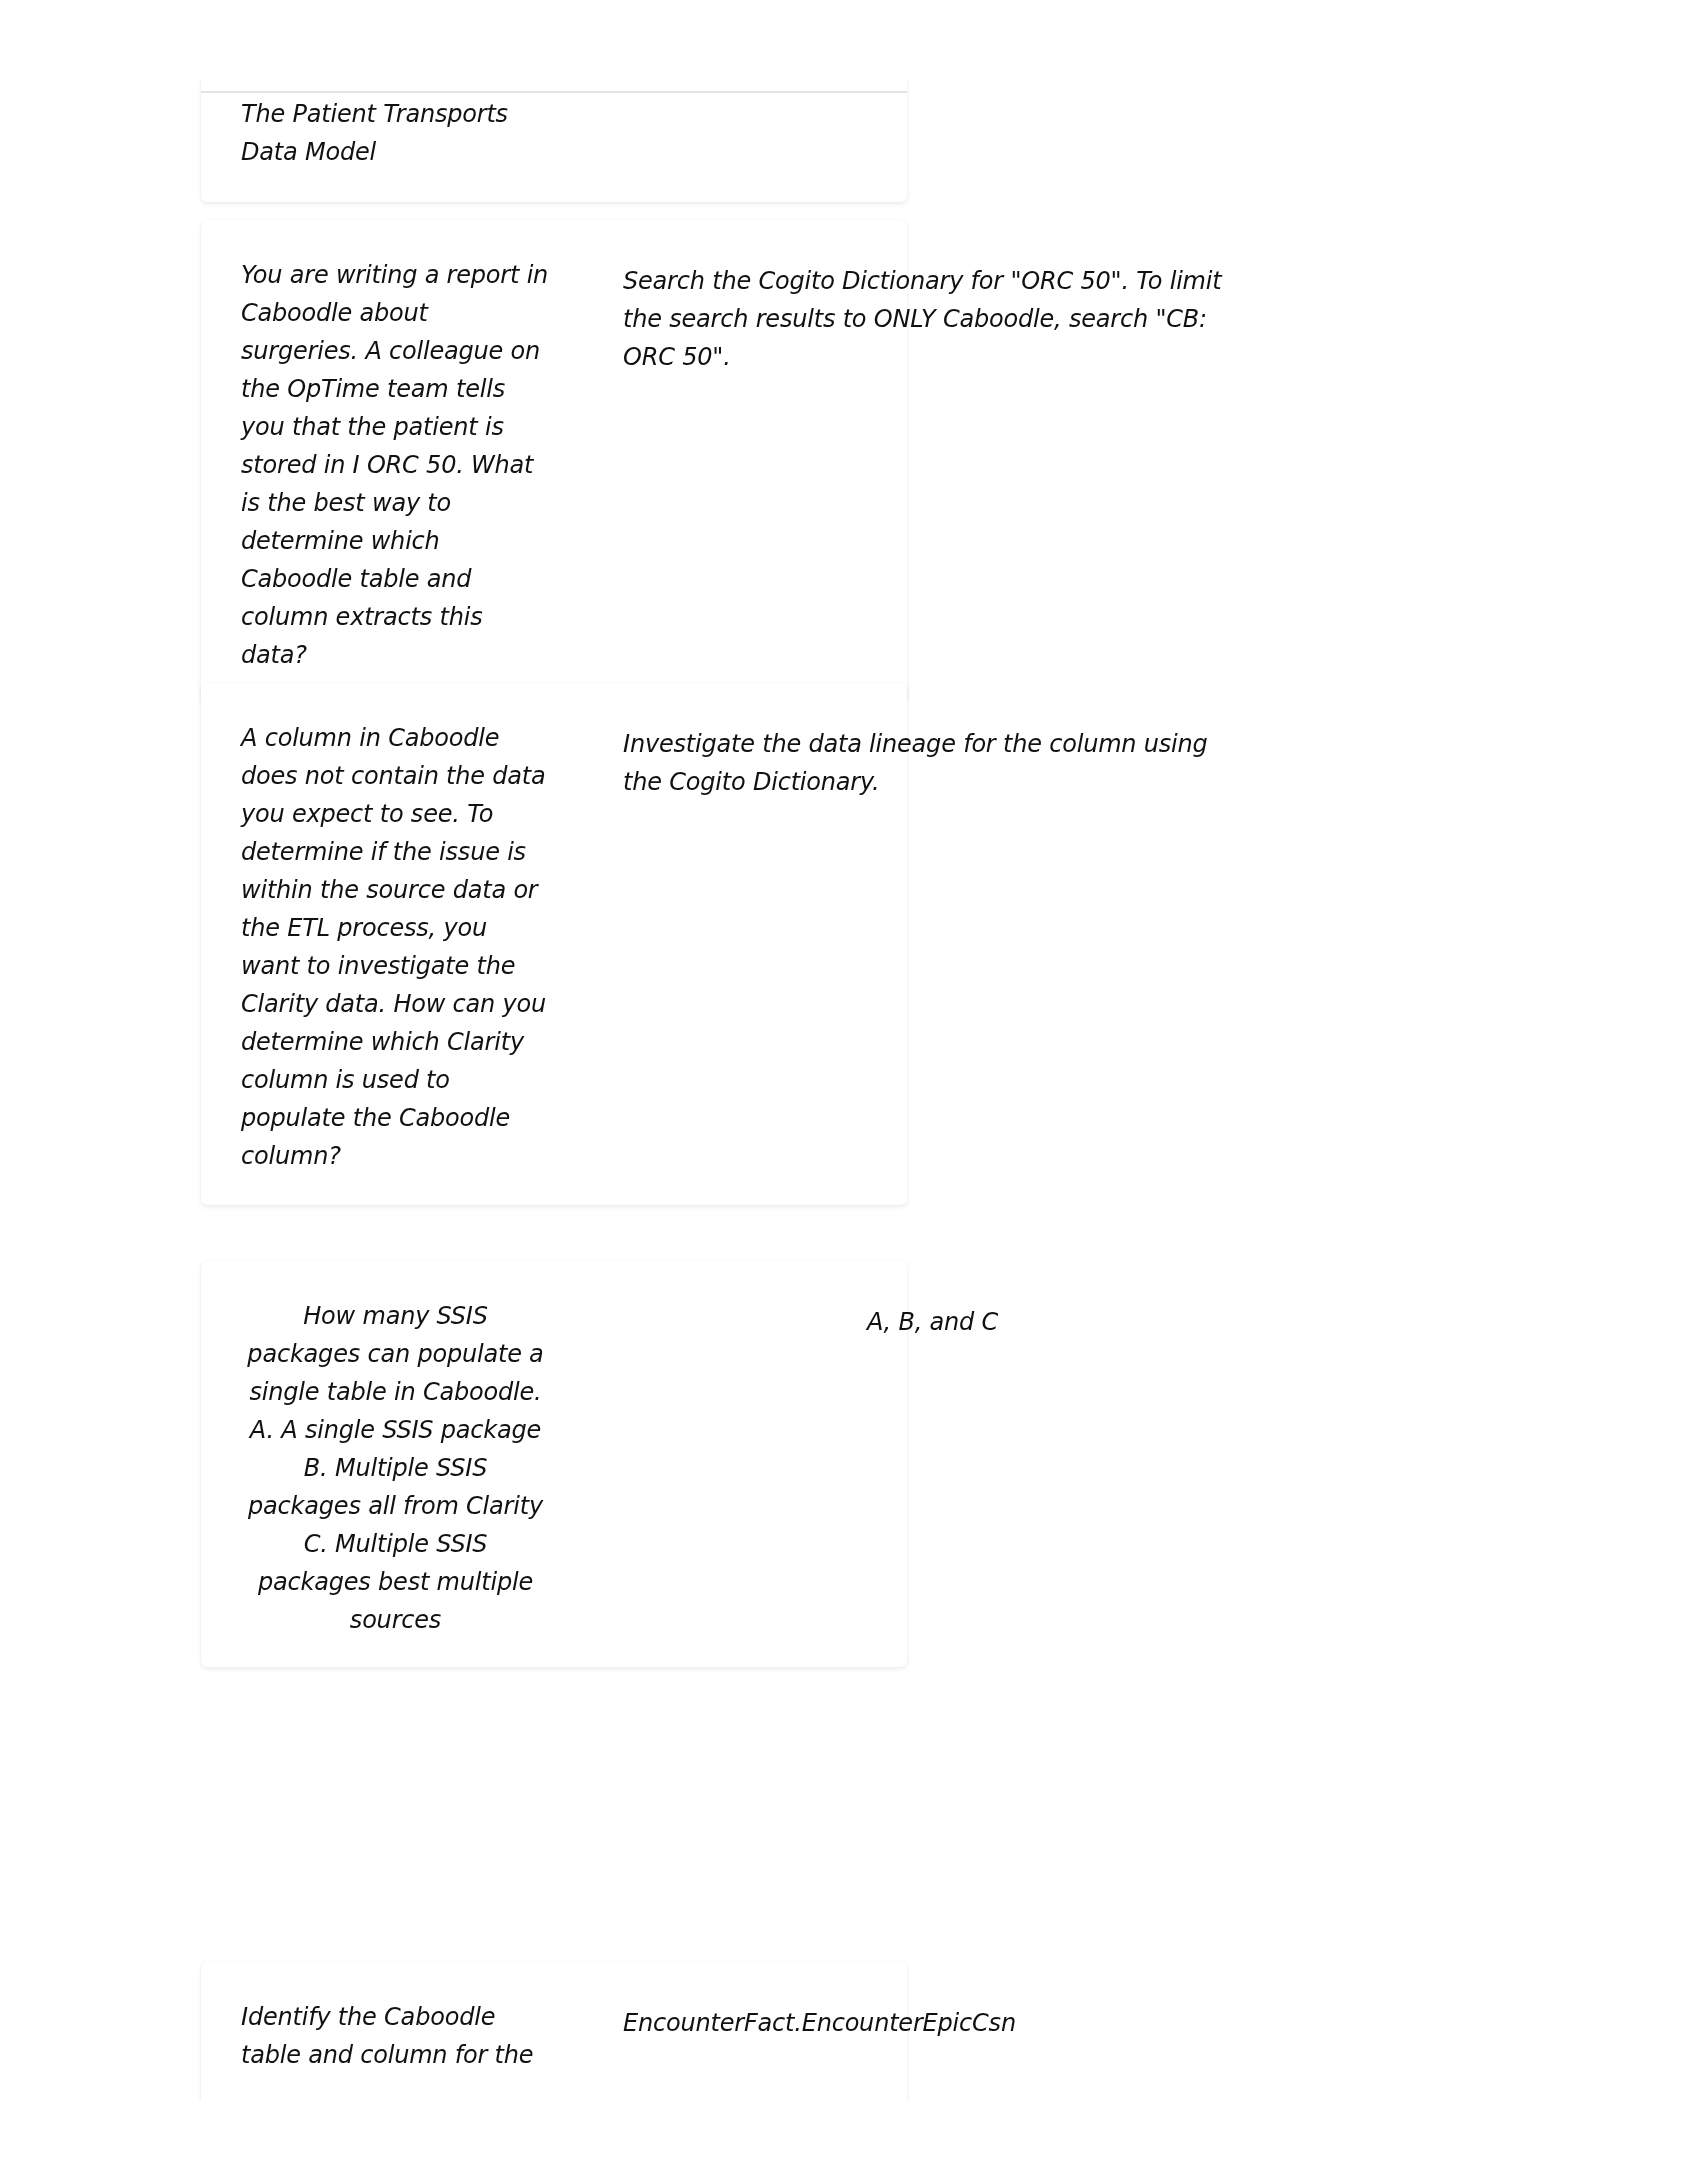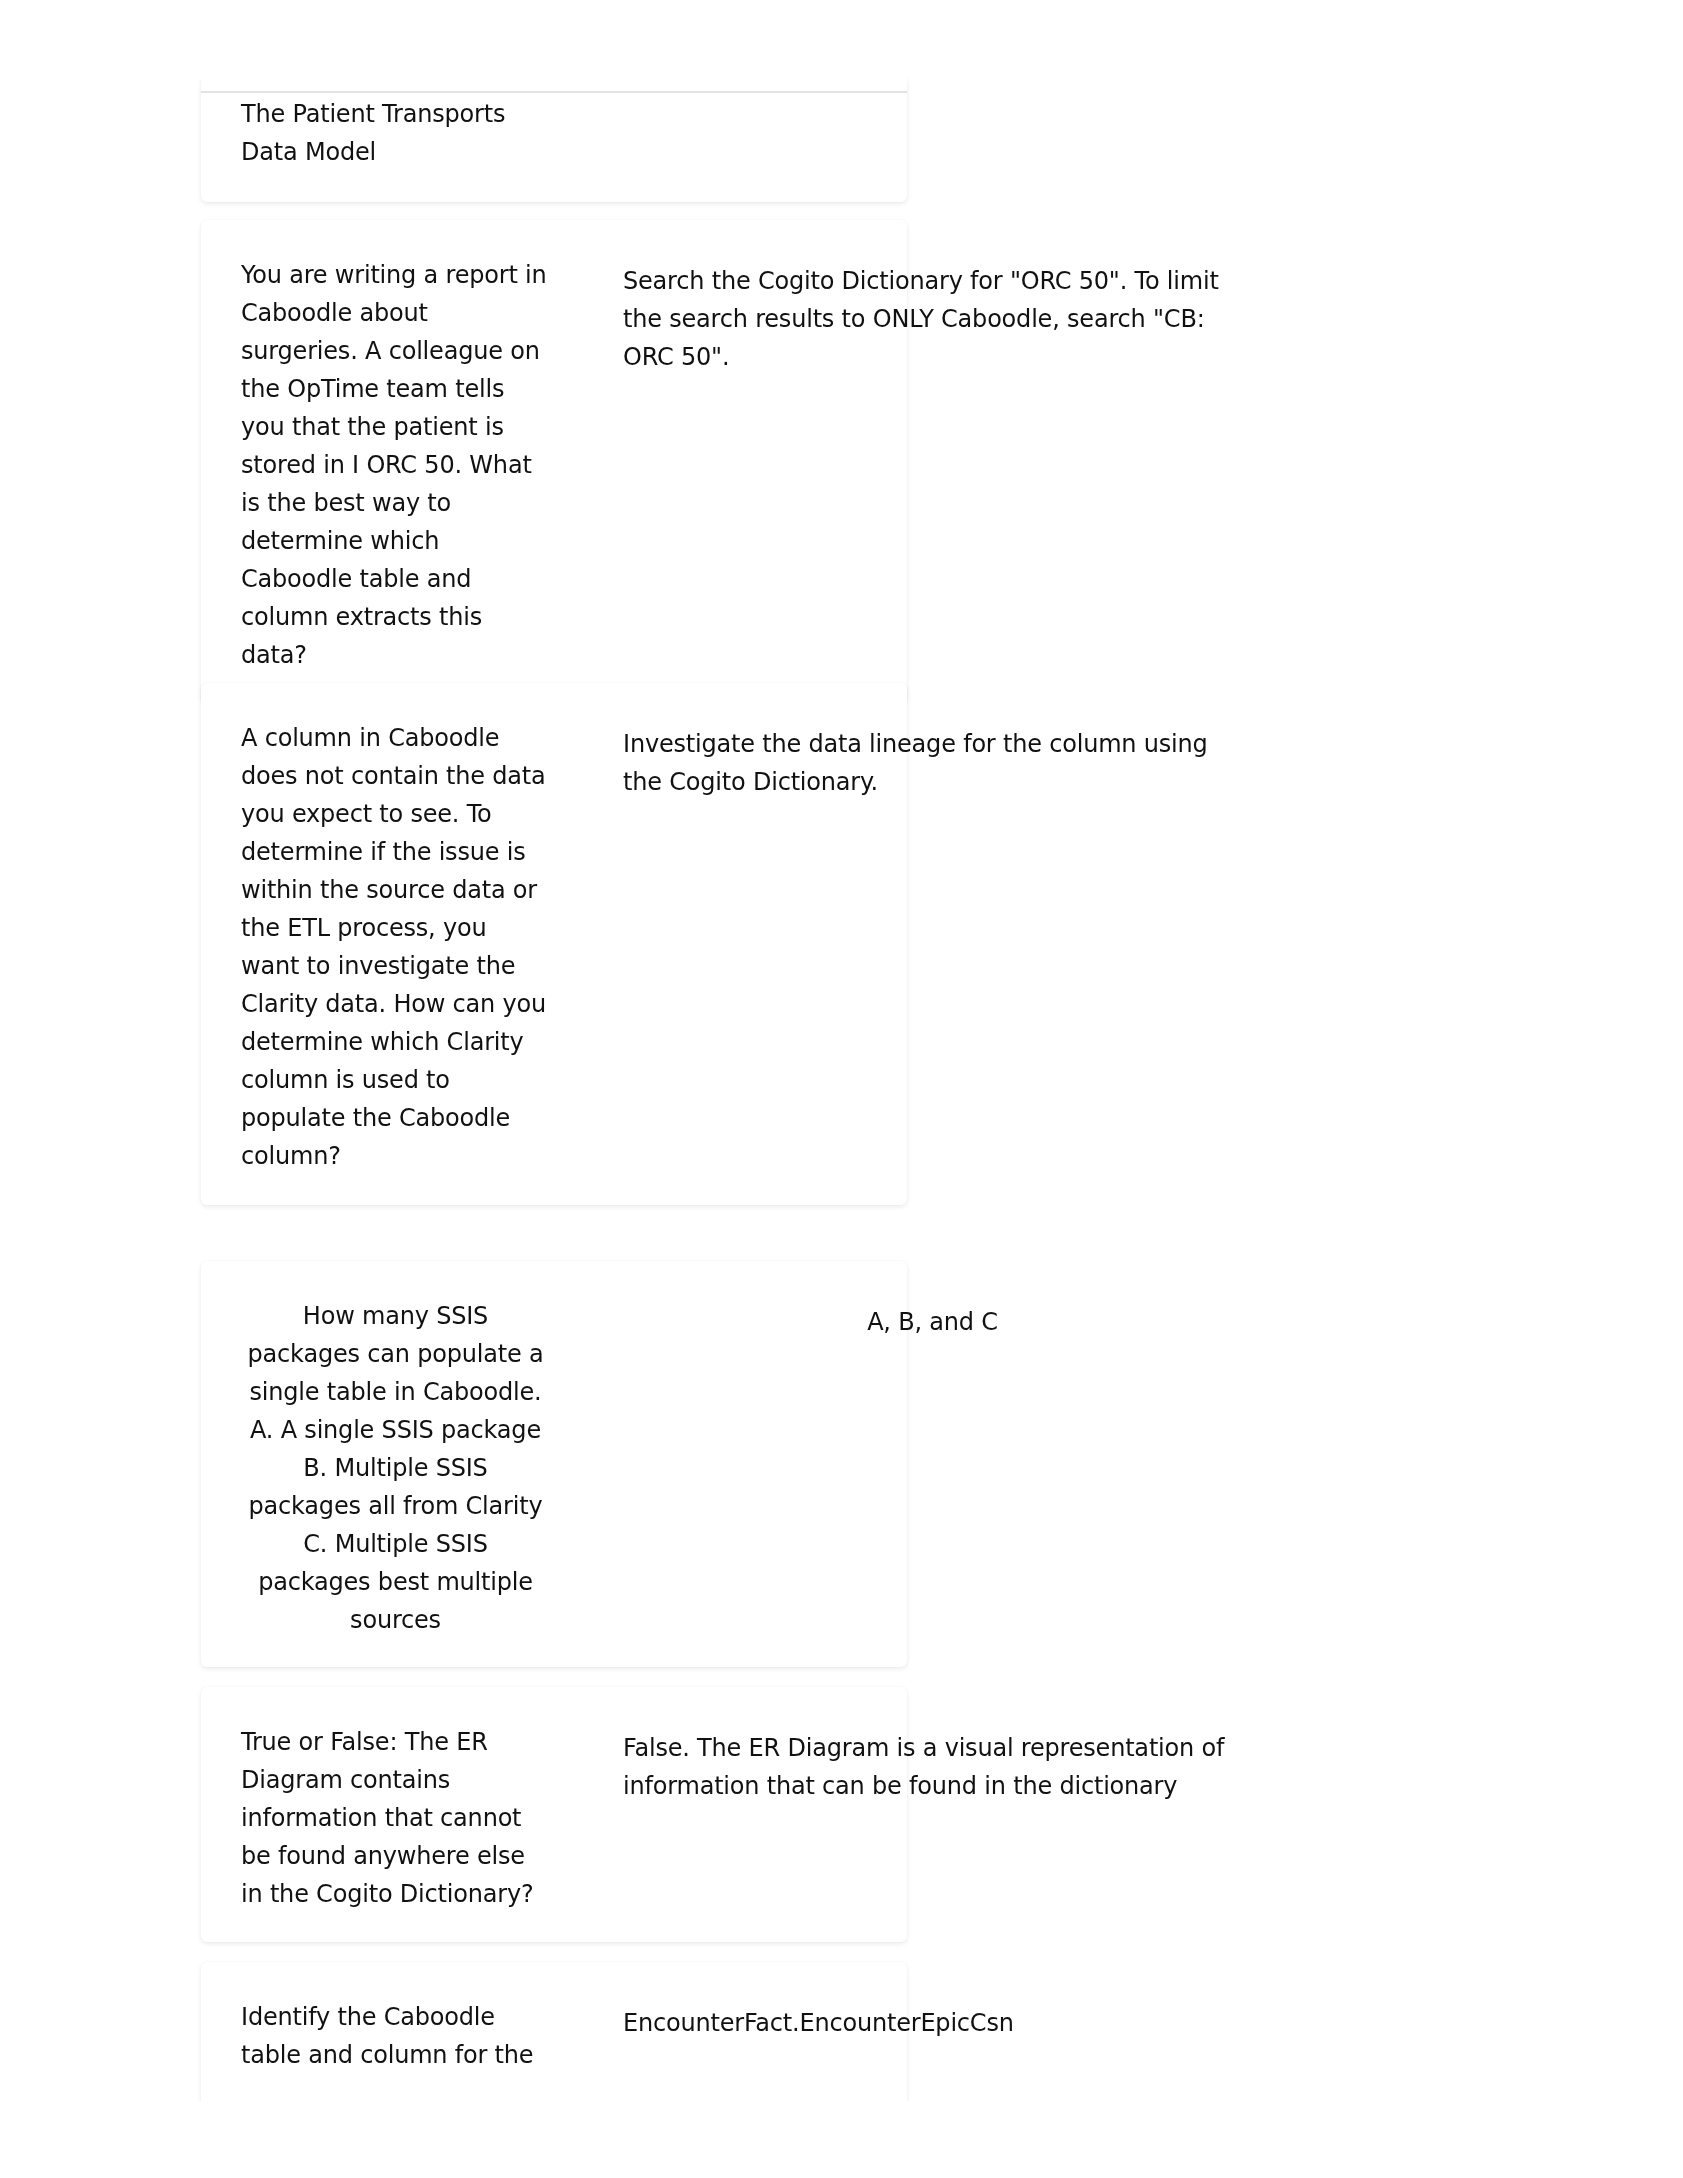--- a/index.html
+++ b/index.html
@@ -24,20 +24,21 @@
       overflow: hidden;
     }
     .card {
       position: absolute;
       left: 201px;
       width: 706px;
       background: #ffffff;
       border-radius: 6px;
       box-shadow: 0 2px 5px rgba(0,0,0,0.08), 0 0 2px rgba(0,0,0,0.04);
       overflow: visible;
+      font-style: italic;
     }
     .card.clipped-top {
       border-top-left-radius: 0;
       border-top-right-radius: 0;
     }
     .divider {
       position: absolute;
       left: 0;
       right: 0;
       top: 13px;
@@ -106,26 +107,20 @@
         <div>B. Multiple SSIS</div>
         <div>packages all from Clarity</div>
         <div>C. Multiple SSIS</div>
         <div>packages best multiple</div>
         <div>sources</div>
       </div>
       <div class="a">A, B, and C</div>
     </div>
   </div>
 
-  <div class="card" style="top:1609px; height:255px;">
-    <div class="row" style="top:36px;">
-      <div class="q">True or False: The ER Diagram contains information that cannot be found anywhere else in the Cogito Dictionary?</div>
-      <div class="a">False. The ER Diagram is a visual representation of information that can be found in the dictionary</div>
-    </div>
-  </div>
 
   <div class="card" style="top:1884px; height:396px;">
     <div class="row" style="top:36px;">
       <div class="q">Identify the Caboodle table and column for the</div>
       <div class="a">EncounterFact.EncounterEpicCsn</div>
     </div>
   </div>
 
 </div>
 

